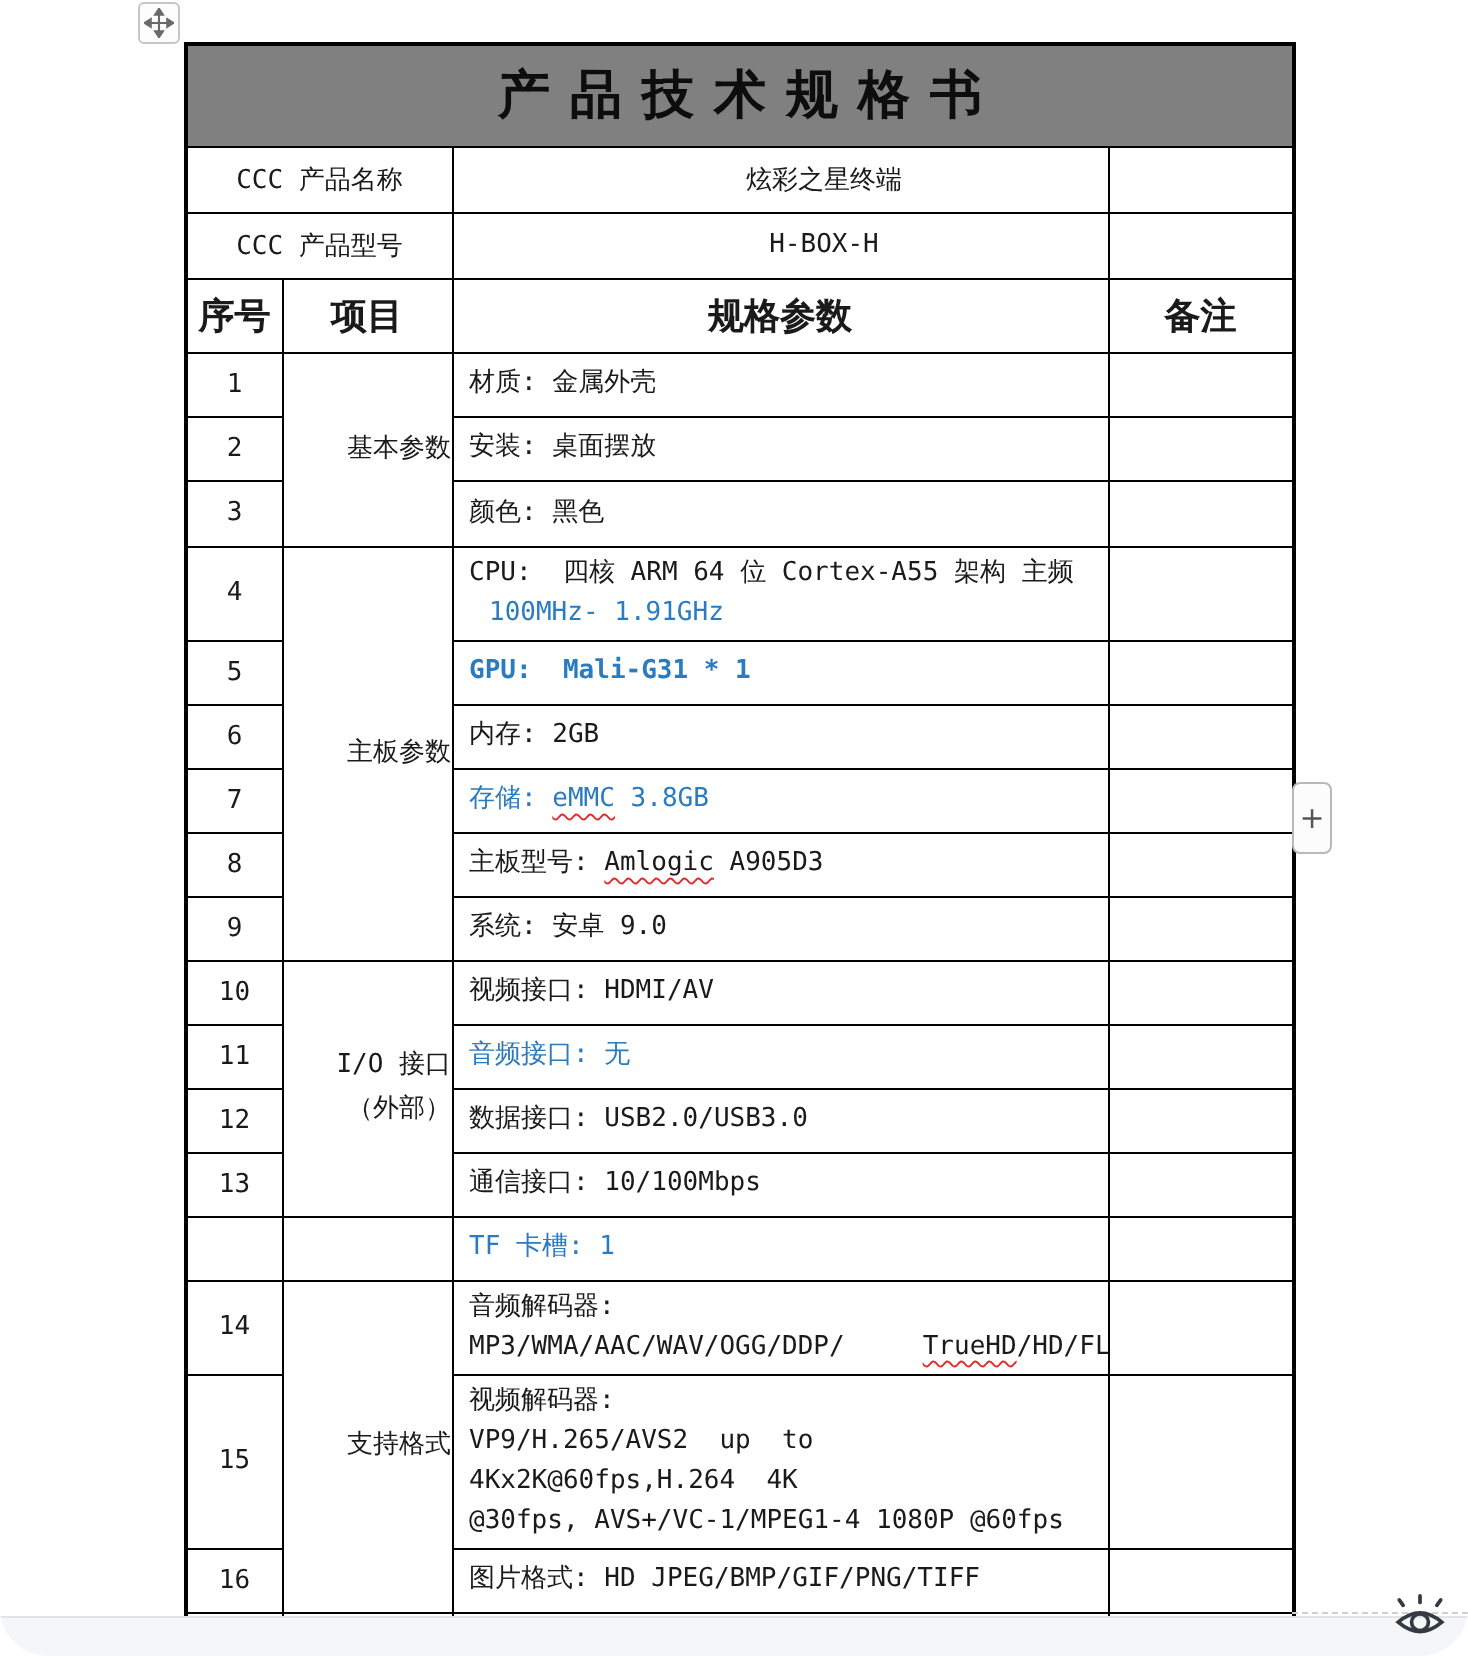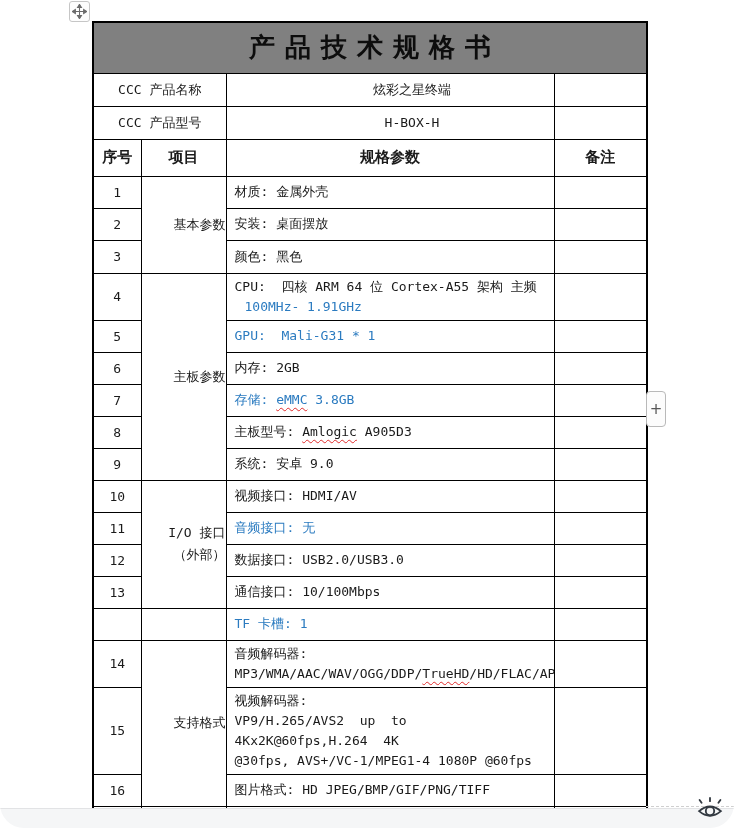--- a/index.html
+++ b/index.html
@@ -23,21 +23,21 @@
     border:2px solid #000;
   }
   table.spec td { border:1px solid #000; vertical-align:middle; overflow:hidden; }
   td.title-bar {
     height:51px; text-align:center; font-weight:bold; font-size:26px;
     letter-spacing:10px; text-indent:10px; color:#0d0d0d;
     font-family:"DejaVu Serif","Liberation Serif",serif;
   }
   td.meta-label { height:33px; text-align:center; font-size:13px; }
   td.meta-value { text-align:center; font-size:13px;padding-left:44px; }
-  td.col-header { height:37px; text-align:center; font-weight:bold; font-size:15px; }
+  td.col-header { height:37px; text-align:center; font-weight:bold; font-size:18px; }
   td.num-cell  { text-align:center; font-size:13px; }
   td.group-cell{ text-align:right; font-size:13px; line-height:22px; }
   td.spec-cell { padding:3px 8px; font-size:13px; }
   td.spec-cell .line { line-height:20px; white-space:pre-wrap; }
   .blue { }   
   .wavy {
     text-decoration-line:underline; text-decoration-style:wavy;
     text-decoration-thickness:1px; text-underline-offset:3px;
   }
   
@@ -138,21 +138,21 @@
             <td class="group-cell" rowspan="6">主板参数</td>
             <td class="spec-cell">
               <div class="line"><span>CPU:  四核 ARM 64 位 Cortex-A55 架构 主频</span></div>
               <div class="line"><span class="blue" style="color: rgb(43, 123, 192); margin-left: 10px;">100MHz- 1.91GHz</span></div>
             </td>
             <td class="remark-cell"></td>
           </tr>
           <tr style="height: 32px;">
             <td class="num-cell">5</td>
             <td class="spec-cell">
-              <div class="line"><span class="blue" style="color: rgb(43, 123, 192);">GPU:  Mali-G31 * 1</span></div>
+              <div class="line"><span class="blue" style="color: rgb(43, 123, 192); font-weight: bold;">GPU:  Mali-G31 * 1</span></div>
             </td>
             <td class="remark-cell"></td>
           </tr>
           <tr style="height: 32px;">
             <td class="num-cell">6</td>
             <td class="spec-cell">
               <div class="line"><span>内存: 2GB</span></div>
             </td>
             <td class="remark-cell"></td>
           </tr>
@@ -212,21 +212,21 @@
             <td class="spec-cell">
               <div class="line"><span class="blue" style="color: rgb(43, 123, 192);">TF 卡槽: 1</span></div>
             </td>
             <td class="remark-cell"></td>
           </tr>
           <tr style="height: 42px;">
             <td class="num-cell">14</td>
             <td class="group-cell" rowspan="3">支持格式</td>
             <td class="spec-cell">
               <div class="line"><span>音频解码器:</span></div>
-              <div class="line"><span>MP3/WMA/AAC/WAV/OGG/DDP/</span><span class="wavy" style="text-decoration-color: rgb(224, 43, 43);">TrueHD</span><span>/HD/FLAC/APE</span></div>
+              <div class="line"><span>MP3/WMA/AAC/WAV/OGG/DDP/</span><span class="wavy" style="text-decoration-color: rgb(224, 43, 43); margin-left: 39px;">TrueHD</span><span>/HD/FLAC/APE</span></div>
             </td>
             <td class="remark-cell"></td>
           </tr>
           <tr style="height: 64px;">
             <td class="num-cell">15</td>
             <td class="spec-cell">
               <div class="line"><span>视频解码器:</span></div>
               <div class="line"><span>VP9/H.265/AVS2  up  to  4Kx2K@60fps,H.264  4K</span></div>
               <div class="line"><span>@30fps, AVS+/VC-1/MPEG1-4 1080P @60fps</span></div>
             </td>

